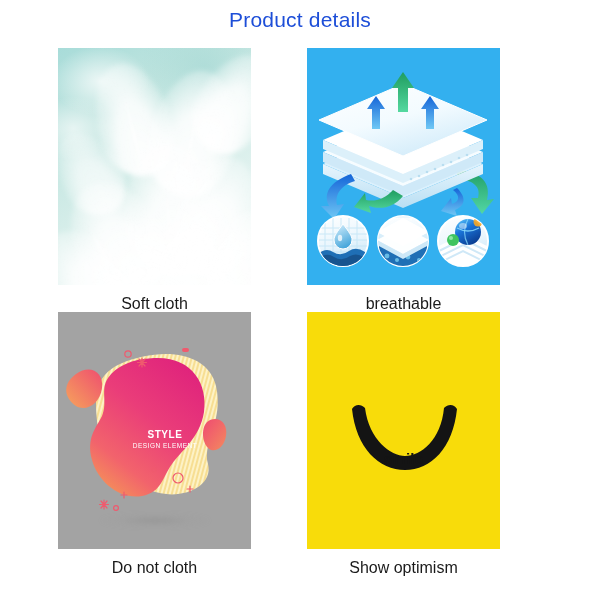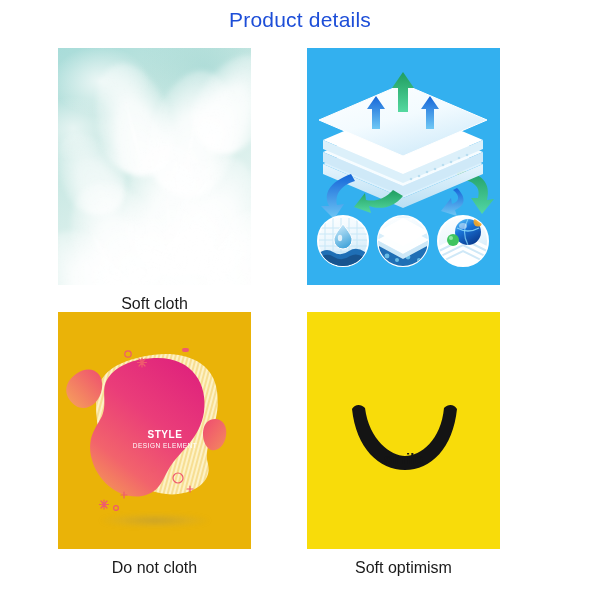--- a/index.html
+++ b/index.html
@@ -94,21 +94,21 @@
   }
   .quill.q1 { width: 2px; height: 70px; left: 74px;  top: 48px;  transform: rotate(-14deg); }
   .quill.q2 { width: 2px; height: 78px; left: 132px; top: 56px;  transform: rotate(10deg); }
   .quill.q3 { width: 2px; height: 72px; left: 110px; top: 140px; transform: rotate(-4deg); }
   .quill.q4 { width: 2px; height: 60px; left: 44px;  top: 174px; transform: rotate(-30deg); }
 
   
   .breath-panel { background: #33b0ef; }
 
   
-  .blob-panel { background: #eab308; }
+  .blob-panel { background: #a3a3a3; }
   .blob-shadow {
     position: absolute;
     left: 42px;
     bottom: 22px;
     width: 110px;
     height: 13px;
     border-radius: 50%;
     background: radial-gradient(ellipse at center, rgba(120,120,120,0.30) 0%, rgba(150,150,150,0.12) 45%, rgba(255,255,255,0) 75%);
     filter: blur(2.5px);
   }
@@ -291,20 +291,21 @@
               <path d="M150 180 q11 6 22 0" fill="none" stroke="#8fe0ff" stroke-width="1.4" opacity="0.8"></path>
               <path d="M161 171 q-7 13 0 26" fill="none" stroke="#8fe0ff" stroke-width="1.2" opacity="0.7"></path>
               <ellipse cx="156" cy="178" rx="4" ry="3" fill="#ffffff" opacity="0.45"></ellipse>
               <circle cx="146" cy="192" r="6" fill="#3fc45f"></circle>
               <circle cx="144" cy="190" r="2" fill="#9ff0b2" opacity="0.8"></circle>
               <circle cx="171" cy="174" r="4.5" fill="#f5a623" opacity="0.9"></circle>
             </g>
           </g>
         </svg>
       </div>
+      <div class="caption">breathable</div>
     </div>
 
     <div class="cell cell-bl">
       <div class="panel blob-panel">
         <svg width="193" height="237" viewBox="0 0 193 237">
           <defs>
             <linearGradient id="gMain" x1="0.75" y1="0" x2="0.1" y2="1">
               <stop offset="0%" stop-color="#e0247c"></stop>
               <stop offset="40%" stop-color="#ea3d79"></stop>
               <stop offset="75%" stop-color="#f2636c"></stop>
@@ -354,17 +355,17 @@
       <div class="caption">Do not cloth</div>
     </div>
 
     <div class="cell cell-br">
       <div class="panel smile-panel">
         <svg width="193" height="237" viewBox="0 0 193 237">
           <path d="M58 96 C62 128 84 144 98 144 C114 144 134 128 137 96 C141 92 147 92 150 97 C146 136 124 158 98 158 C72 158 49 136 45 97 C48 92 54 92 58 96 Z" fill="#141414"></path>
         </svg>
         <div class="smile-word">smile</div>
       </div>
-      <div class="caption">Soft optimism</div>
+      <div class="caption">Show optimism</div>
     </div>
 
   </div>
 </div>
 
 </body></html>

